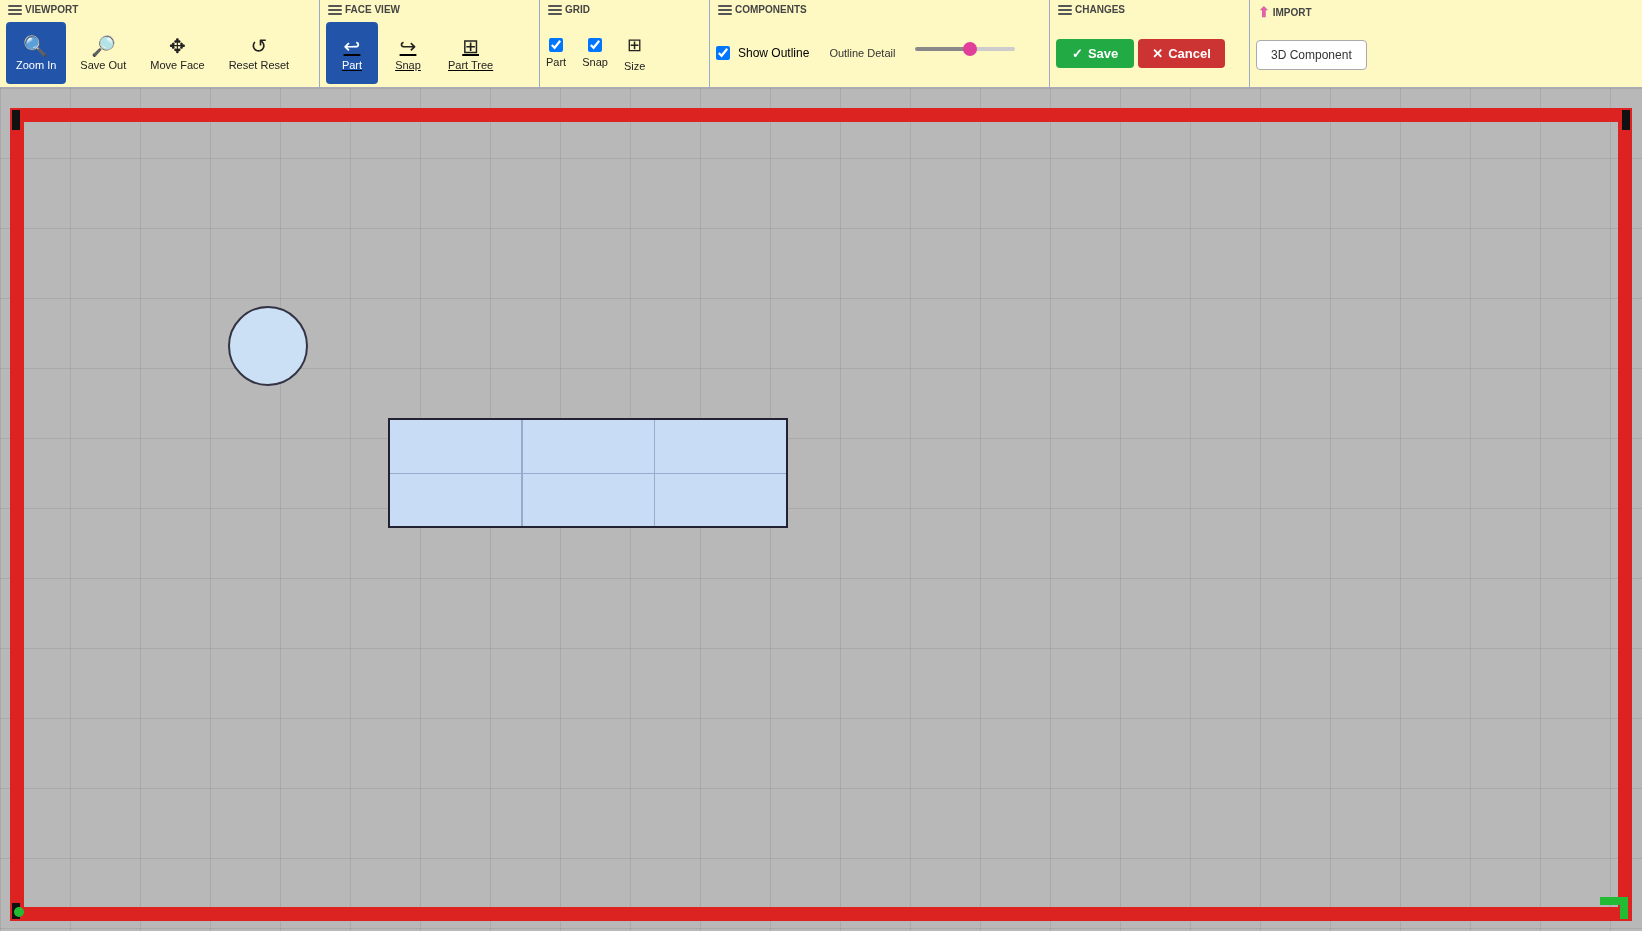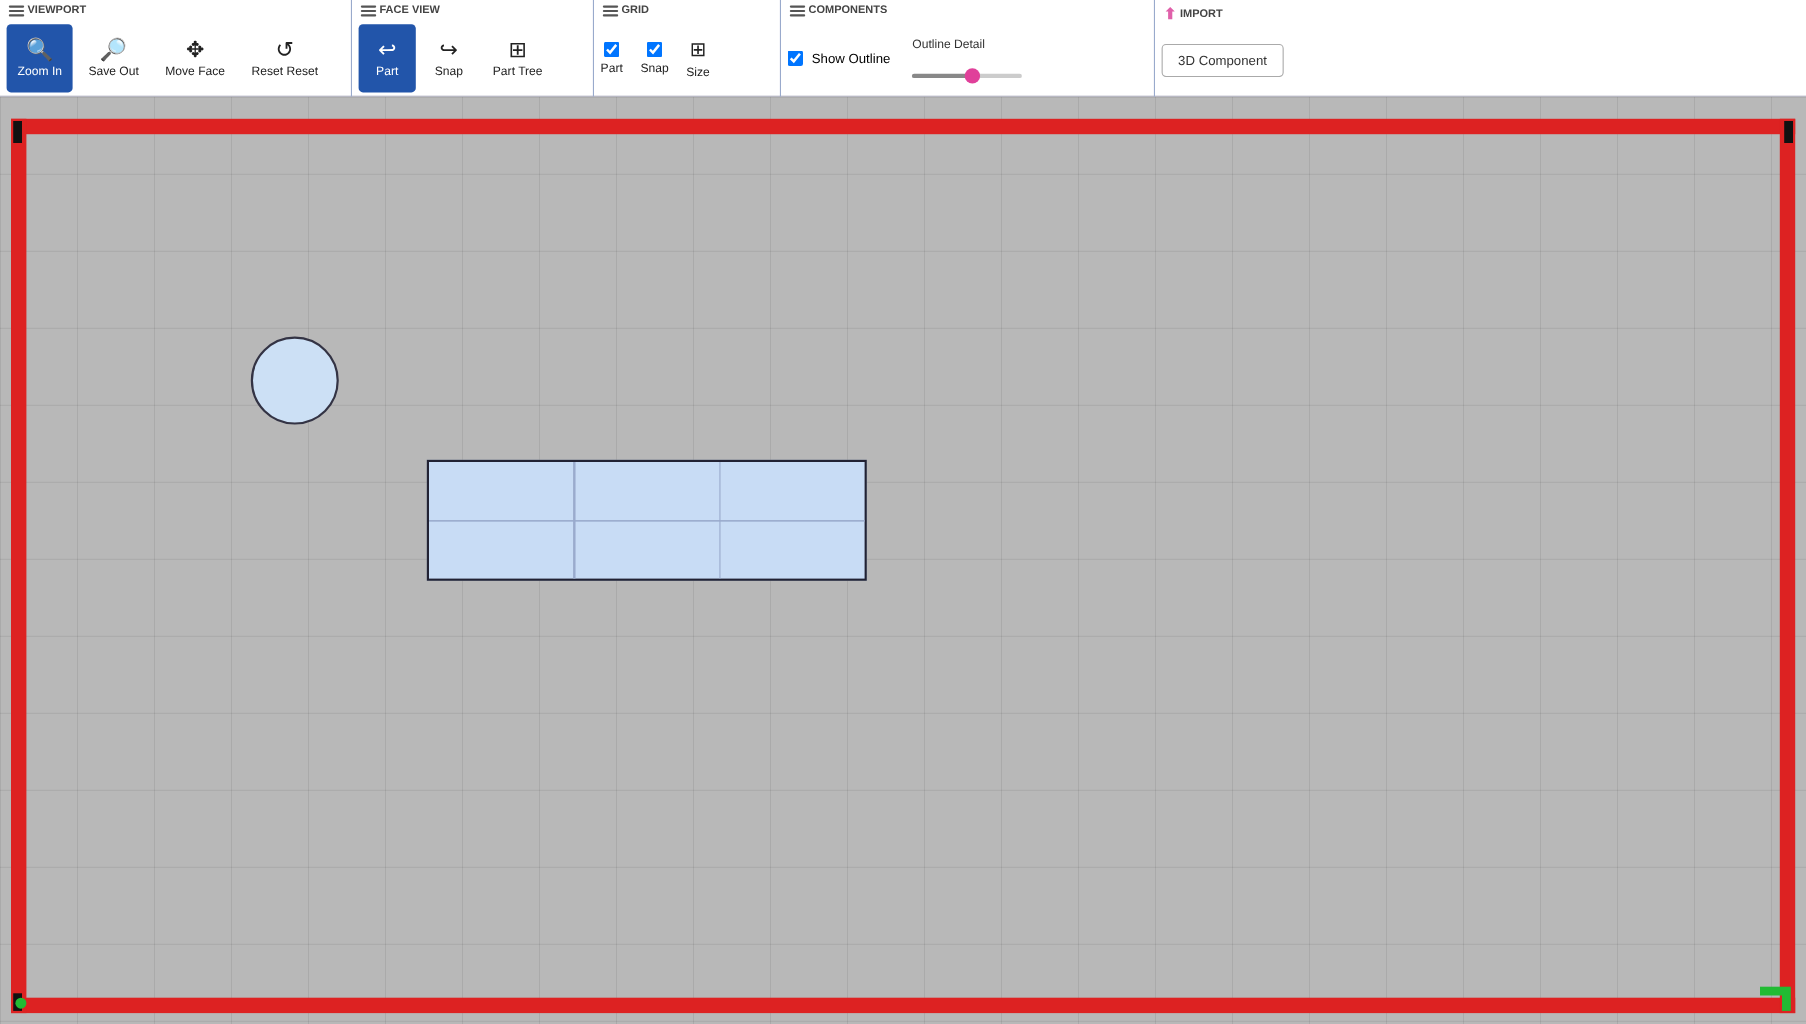--- a/index.html
+++ b/index.html
@@ -2,21 +2,21 @@
 <html><head>
   <meta charset="utf-8">
   <style>
     * { box-sizing: border-box; margin: 0; padding: 0; }
     body { font-family: Arial, sans-serif; background: #c8c8c8; width: 1642px; height: 931px; overflow: hidden; }
 
     
     .toolbar {
       display: flex;
       align-items: stretch;
-      background: #ffffff;
+      background: #fef9c3;
       height: 88px;
       border-bottom: 1px solid #aab;
       user-select: none;
     }
 
     .section-wrapper {
       position: relative;
       display: flex;
       align-items: center;
       padding: 4px 6px;
@@ -87,21 +87,21 @@
     }
 
     .checkbox-row {
       display: flex;
       align-items: center;
       gap: 8px;
     }
 
     .outline-detail {
       display: flex;
-      flex-direction: column;
+      flex-direction: row;
       align-items: flex-start;
       gap: 20px;
     }
 
     .outline-detail-label {
       font-size: 11px;
       color: #333;
     }
 
     .btn-save {
@@ -305,21 +305,21 @@
         <span class="btn-icon">✥</span>
         <span class="btn-label">Move Face</span>
       </button>
       <button class="tool-btn">
         <span class="btn-icon">↺</span>
         <span class="btn-label">Reset Reset</span>
       </button>
     </div>
   </div>
 
-  <div class="section-wrapper" style="min-width:220px;">
+  <div class="section-wrapper" style="min-width:220px;text-decoration:underline;">
     <div class="section-header">
       <div class="hamburger-icon">
           <span></span>
           <span></span>
           <span></span>
         </div>
       <span>FACE VIEW</span>
     </div>
     <div class="section-buttons">
       <button class="tool-btn active">
@@ -380,20 +380,40 @@
         <input type="checkbox" checked="" style="">
         <span style="font-size:12px;">Show Outline</span>
       </div>
       <div class="outline-detail">
         <span class="outline-detail-label">Outline Detail</span>
         <input type="range" min="0" max="100" value="55" style="width: 100px;">
       </div>
     </div>
   </div>
 
+  <div class="section-wrapper" style="min-width:200px;">
+    <div class="section-header">
+      <div class="hamburger-icon">
+          <span></span>
+          <span></span>
+          <span></span>
+        </div>
+      <span>CHANGES</span>
+    </div>
+    <div class="section-buttons">
+      <button class="btn-save">
+        <span>✓</span>
+        <span>Save</span>
+      </button>
+      <button class="btn-cancel">
+        <span>✕</span>
+        <span>Cancel</span>
+      </button>
+    </div>
+  </div>
 
   <div class="section-wrapper" style="border-right:none; min-width:160px;">
     <div class="section-header">
       <span style="color:#e060aa;font-size:14px;">⬆</span>
       <span>IMPORT</span>
     </div>
     <div class="section-buttons">
       <button class="btn-3d-component">
         <span>3D Component</span>
       </button>

